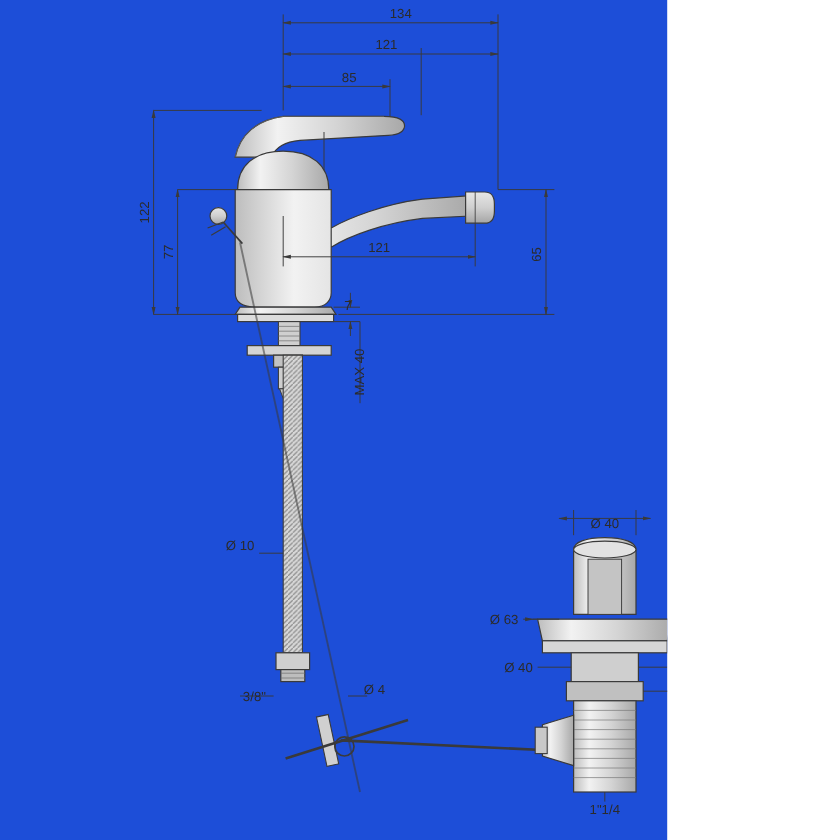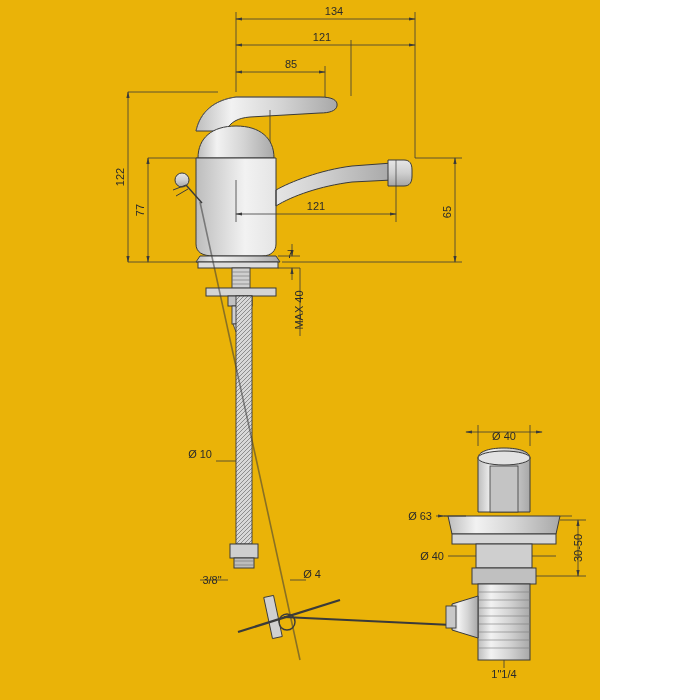--- a/index.html
+++ b/index.html
@@ -5,23 +5,23 @@
   html, body {
     margin: 0;
     padding: 0;
     background: #ffffff;
   }
   body {
     font-family: "Liberation Sans", sans-serif;
   }
   #stage {
     position: relative;
-    width: 600px;
+    width: 556px;
     height: 700px;
-    background: #eab308;
+    background: #1d4ed8;
     overflow: hidden;
   }
   #stage svg {
     position: absolute;
     left: 0;
     top: 0;
   }
   .dimtext {
     font-family: "Liberation Sans", sans-serif;
     font-size: 11px;

